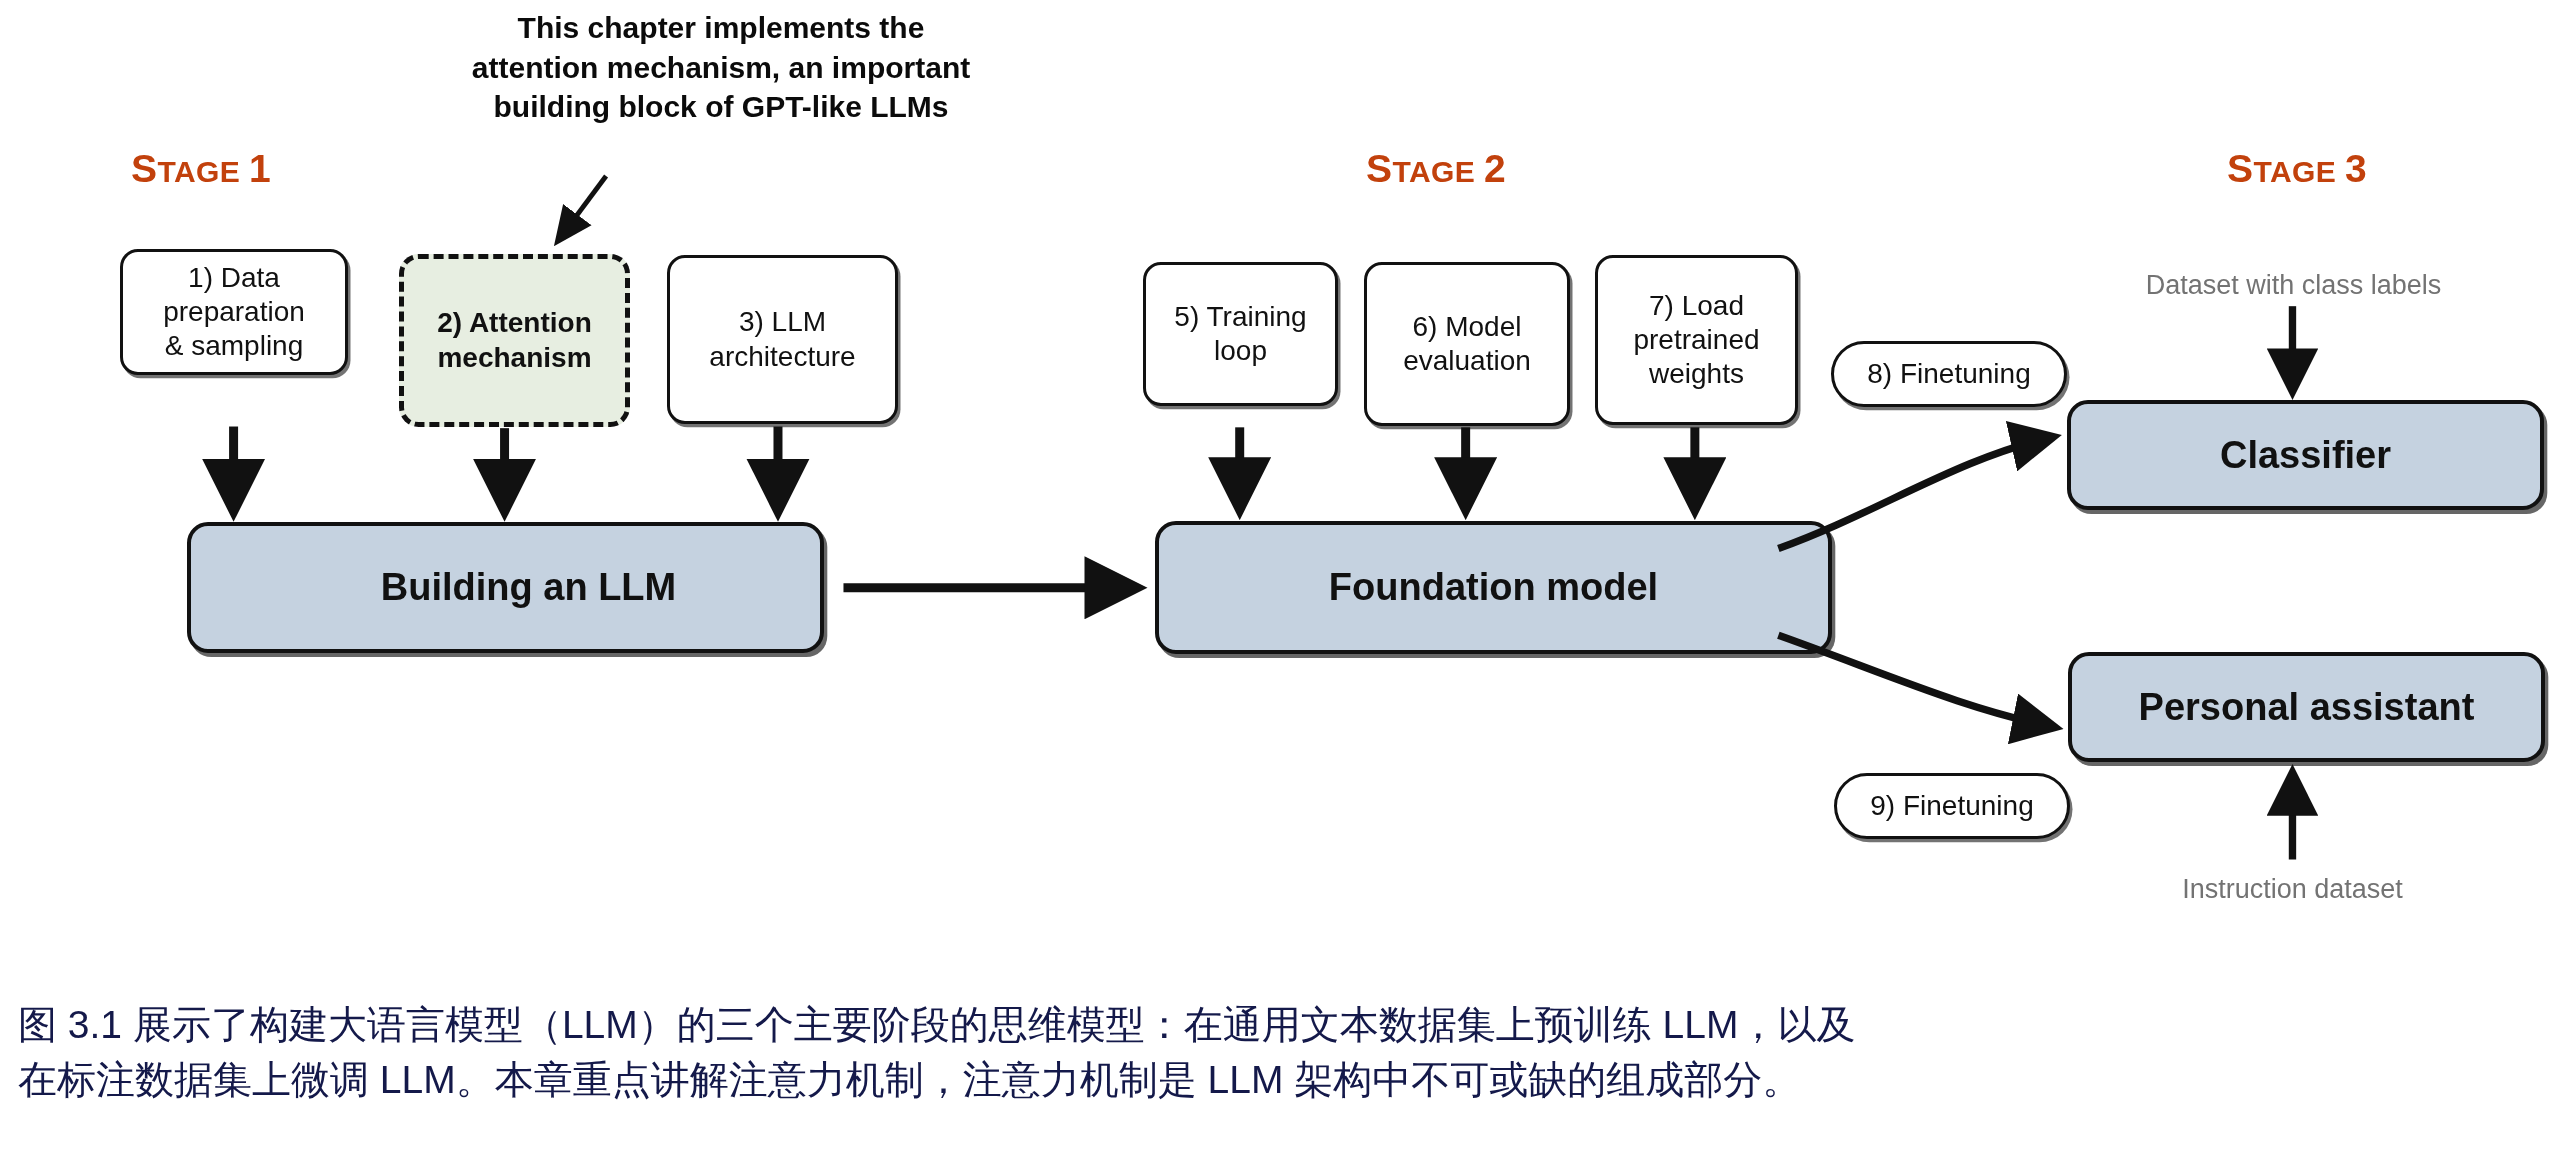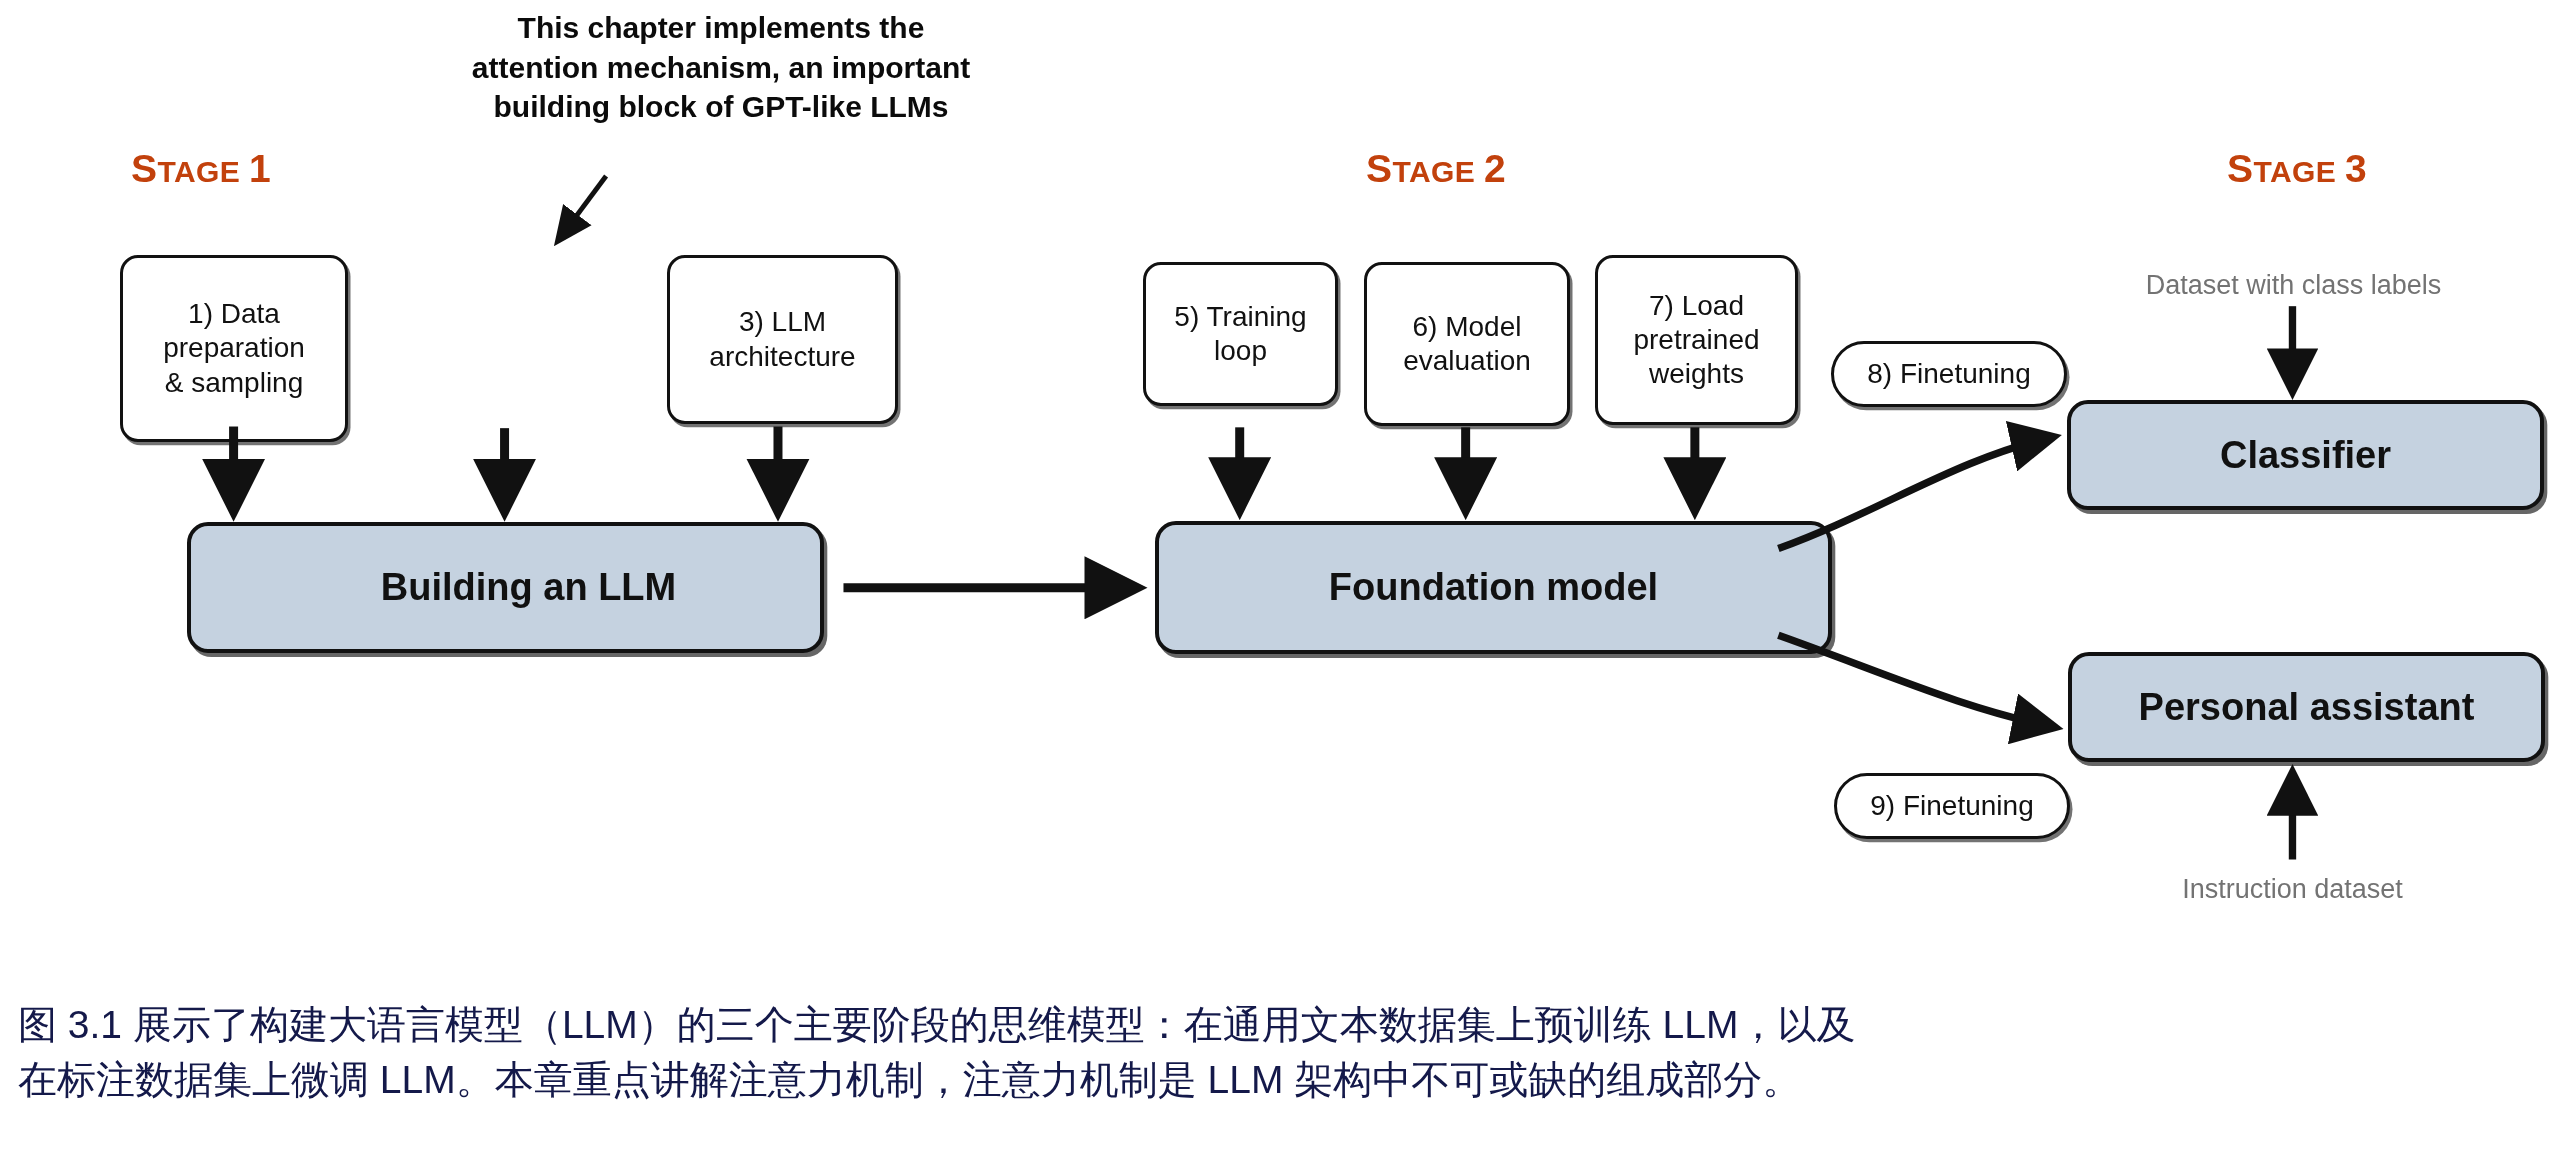--- a/index.html
+++ b/index.html
@@ -131,24 +131,26 @@
   <div class="stage-heading" style="left:131px; top:147px;">
     <span class="big">S</span><span class="small">TAGE </span><span class="big">1</span>
   </div>
   <div class="stage-heading" style="left:1366px; top:147px;">
     <span class="big">S</span><span class="small">TAGE </span><span class="big">2</span>
   </div>
   <div class="stage-heading" style="left:2227px; top:147px;">
     <span class="big">S</span><span class="small">TAGE </span><span class="big">3</span>
   </div>
 
-  <div class="node small-node" style="left:120px; top:255px; width:228px; height:187px; white-space:pre-line;">1) Data
+  <div class="node small-node" style="left:120px; top:249px; width:228px; height:126px; white-space:pre-line;">1) Data
 preparation
 &amp; sampling</div>
 
+  <div class="node dashed-node" style="left:399px; top:254px; width:231px; height:173px; white-space:pre-line;">2) Attention
+mechanism</div>
 
   <div class="node small-node" style="left:667px; top:255px; width:231px; height:169px; white-space:pre-line;">3) LLM
 architecture</div>
 
   <div class="node big-node" style="left:187px; top:522px; width:637px; height:131px;padding-left:46px;">Building an LLM</div>
 
 
   <div class="node small-node" style="left:1143px; top:262px; width:195px; height:144px; white-space:pre-line;">5) Training
 loop</div>
 

